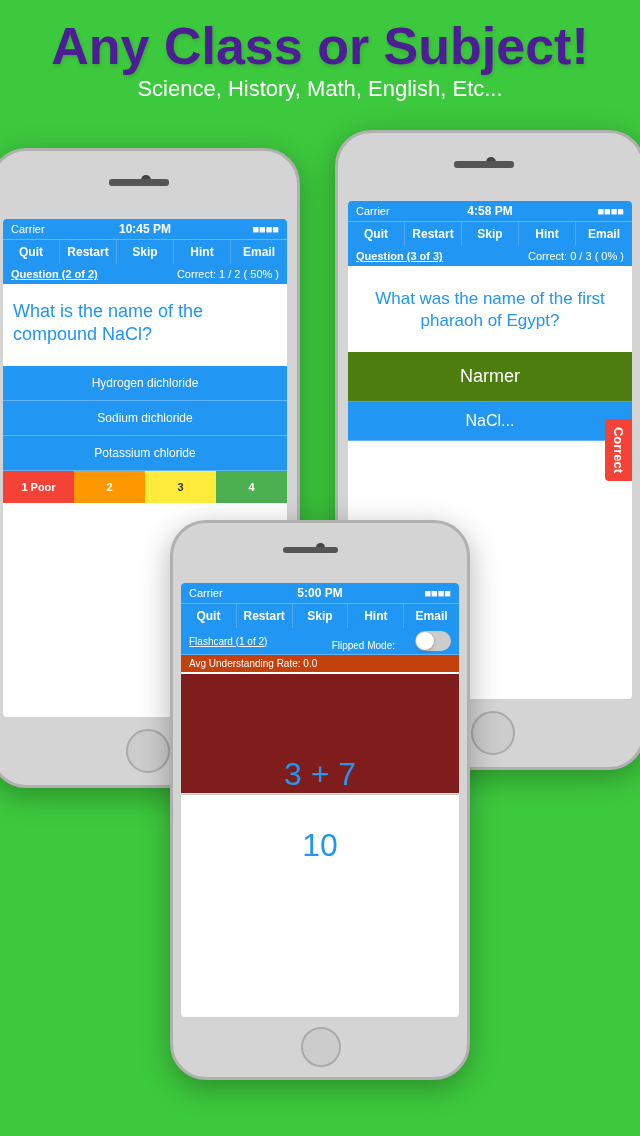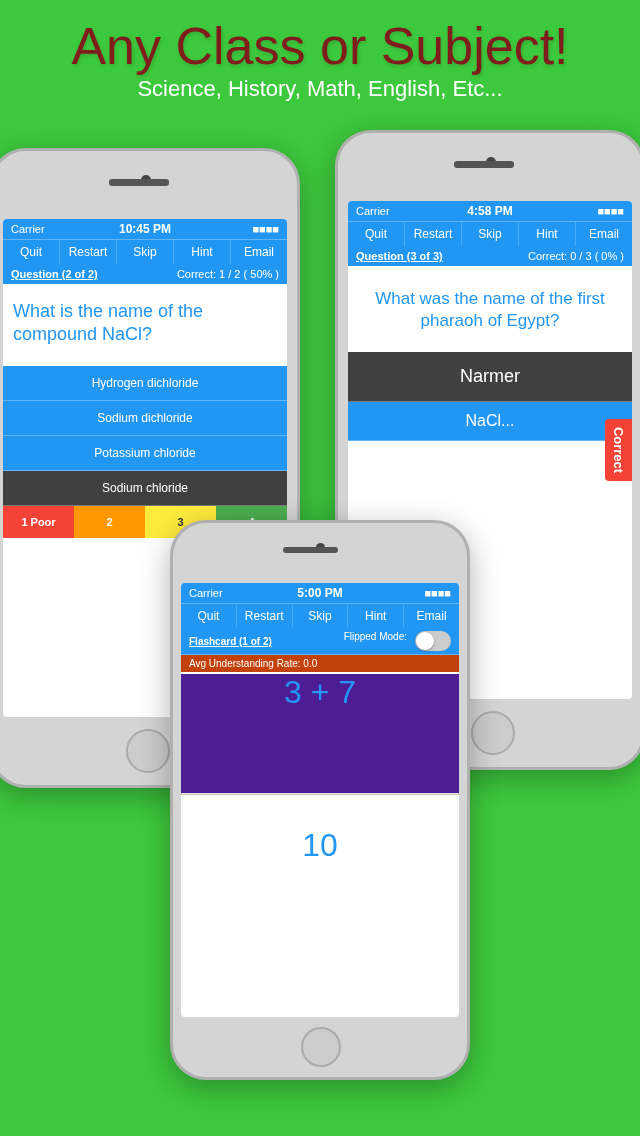--- a/index.html
+++ b/index.html
@@ -12,22 +12,22 @@
       position: relative;
     }
 
     
     .header-area {
       text-align: center;
       padding: 18px 20px 10px;
     }
     .header-title {
       font-size: 52px;
-      font-weight: 400;
-      color: #7f1d1d;
+      font-weight: 700;
+      color: #4c1d95;
       line-height: 1.1;
       text-shadow: 1px 2px 4px rgba(0,0,0,0.15);
     }
     .header-subtitle {
       font-size: 22px;
       color: white;
       margin-top: 1px;
       font-weight: 400;
     }
 
@@ -182,21 +182,21 @@
       display: flex;
       border-top: 1px solid rgba(255,255,255,0.3);
     }
     .toolbar-btn {
       flex: 1;
       color: white;
       text-align: center;
       padding: 5px 2px;
       font-size: 12px;
       border-right: 1px solid rgba(255,255,255,0.2);
-      font-weight: 400;
+      font-weight: 700;
     }
     .toolbar-btn:last-child { border-right: none; }
 
     .info-bar {
       background: #2196F3;
       color: white;
       display: flex;
       justify-content: space-between;
       padding: 4px 8px;
       font-size: 11px;
@@ -220,21 +220,21 @@
     .answer-btn {
       display: block;
       width: 100%;
       padding: 10px 8px;
       text-align: center;
       color: white;
       font-size: 12px;
       border-bottom: 1px solid rgba(255,255,255,0.3);
     }
     .answer-btn.blue { background: #2196F3; }
-    .answer-btn.green { background: #404040; }
+    .answer-btn.green { background: #4d7c0f; }
 
     .rating-bar {
       display: flex;
       height: 32px;
     }
     .rating-item {
       flex: 1;
       display: flex;
       align-items: center;
       justify-content: center;
@@ -281,24 +281,24 @@
       height: 18px;
       background: white;
       border-radius: 50%;
       position: absolute;
       top: 1px;
       left: 1px;
       box-shadow: 0 1px 3px rgba(0,0,0,0.3);
     }
 
     .flashcard-front {
-      background: #4c1d95;
+      background: #7f1d1d;
       flex: 1;
       display: flex;
-      align-items: flex-start;
+      align-items: flex-end;
       justify-content: center;
       border-bottom: 1px solid #e0e0e0;
       height: 120px;
     }
     .flashcard-back {
       background: white;
       flex: 1;
       display: flex;
       align-items: center;
       justify-content: center;
@@ -363,21 +363,20 @@
     </div>
 
     <div class="question-area">
       <div class="question-text">What is the name of the compound NaCl?</div>
     </div>
 
     <div>
       <div class="answer-btn blue">Hydrogen dichloride</div>
       <div class="answer-btn blue">Sodium dichloride</div>
       <div class="answer-btn blue">Potassium chloride</div>
-      <div class="answer-btn green">Sodium chloride</div>
     </div>
 
     <div class="rating-bar">
       <div class="rating-item red">
         <span>1</span>&nbsp;
         <span>Poor</span>
       </div>
       <div class="rating-item orange">
         <span>2</span>
       </div>
@@ -443,22 +442,22 @@
 
     <div class="toolbar">
       <div class="toolbar-btn">Quit</div>
       <div class="toolbar-btn">Restart</div>
       <div class="toolbar-btn">Skip</div>
       <div class="toolbar-btn">Hint</div>
       <div class="toolbar-btn">Email</div>
     </div>
 
     <div class="flashcard-info-bar">
-      <span style="text-decoration:underline; font-weight:700;">Flashcard (1 of 2)</span>
-      <div style="display:flex;align-items:flex-start;gap:8px;">
+      <span style="text-decoration:underline; font-weight:400;">Flashcard (1 of 2)</span>
+      <div style="display:flex;align-items:flex-end;gap:20px;">
         <span>Flipped Mode:</span>
         <div class="toggle-switch">
           <div class="toggle-knob"></div>
         </div>
       </div>
     </div>
 
     <div class="flashcard-sub-bar">
       <span>Avg Understanding Rate: 0.0</span>
     </div>

